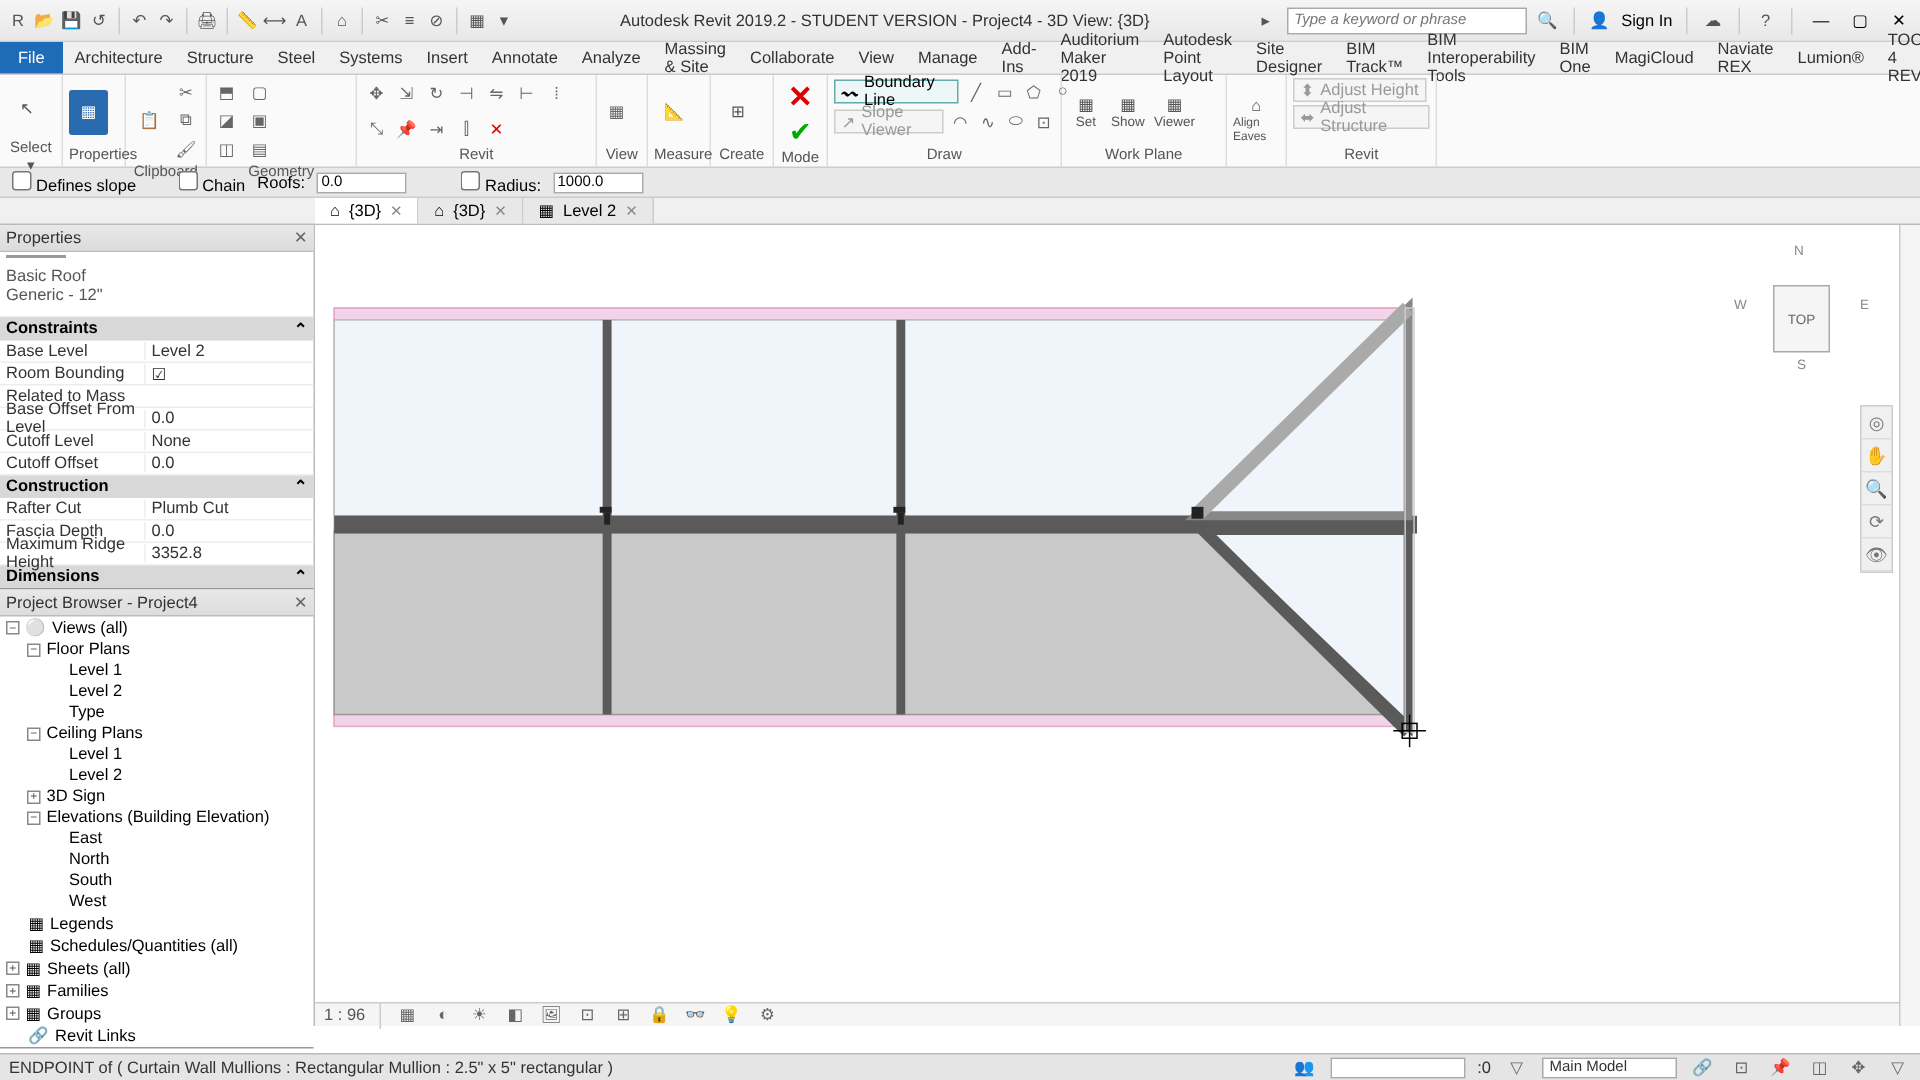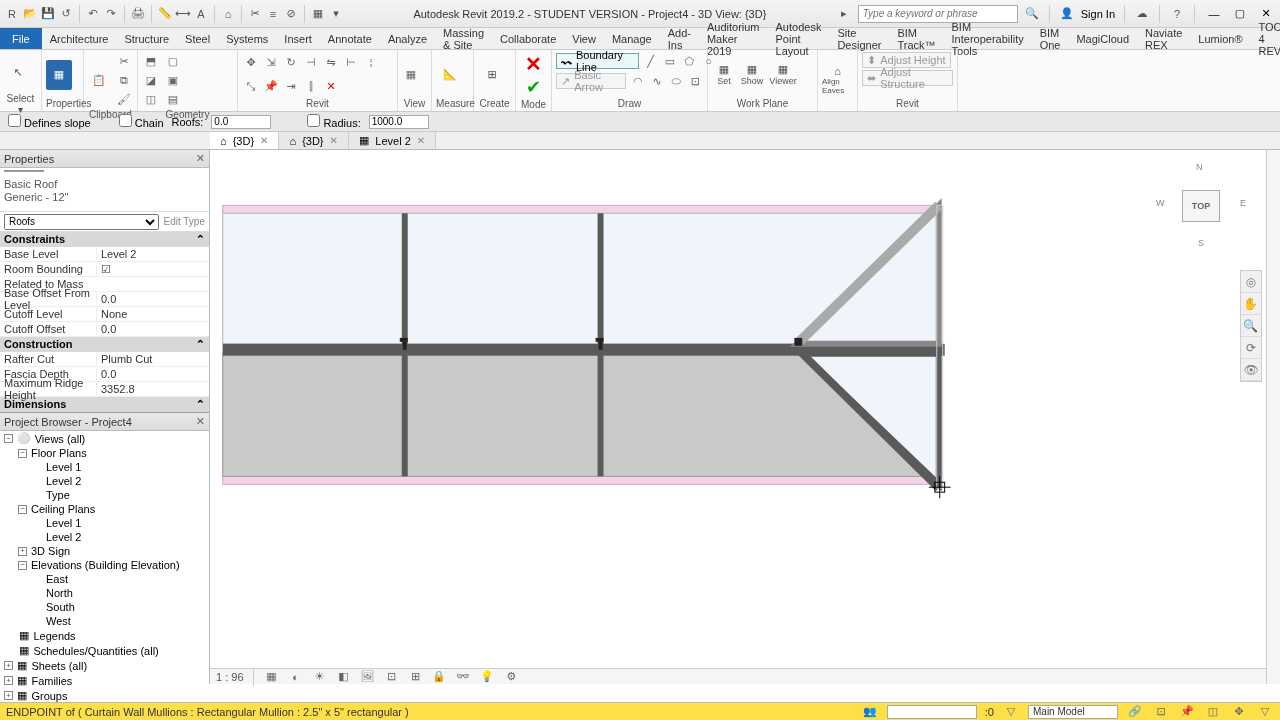--- a/index.html
+++ b/index.html
@@ -72,28 +72,28 @@
 
 .browser { flex:1; overflow:auto; font-size:10px; }
 .browser .node { padding: 1px 0 1px 4px; display:flex; align-items:center; gap:4px; }
 .browser .exp { width:9px; height:9px; border:1px solid #888; display:inline-flex; align-items:center; justify-content:center; font-size:8px; line-height:1; color:#555; background:#fff; }
 .browser .ind1 { padding-left: 18px; }
 .browser .ind3 { padding-left: 46px; }
 
 
 .canvas svg { position:absolute; inset:0; width:100%; height:100%; }
 .viewcube { position:absolute; top:10px; right:20px; width:90px; height:90px; }
-.viewcube .face { position:absolute; top:30px; left:26px; width:38px; height:32px; background:#f5f5f5; border:1px solid #aaa; display:flex; align-items:center; justify-content:center; font-size:9px; color:#666;font-weight:bold; }
+.viewcube .face { position:absolute; top:30px; left:26px; width:38px; height:45px; background:#f5f5f5; border:1px solid #aaa; display:flex; align-items:center; justify-content:center; font-size:9px; color:#666; }
 .viewcube .dir { position:absolute; font-size:9px; color:#888; }
 .navbar { position:absolute; right:4px; top:120px; width:22px; background:#f0f0f0; border:1px solid #ccc; display:flex; flex-direction:column; }
 .navbar .nb { height:22px; display:flex; align-items:center; justify-content:center; color:#777; border-bottom:1px solid #ddd; font-size:12px;}
 
 
 .viewcontrol { position:absolute; left:210px; right:14px; bottom:36px; height:16px; background:#f5f5f5; border-top:1px solid #ccc; display:flex; align-items:center; gap:6px; padding:0 6px; font-size:10px; color:#555; }
-.statusbar { position:absolute; left:0; right:0; bottom:0; height:18px; background:#fde047; border-top:1px solid #bbb; display:flex; align-items:center; padding:0 6px; font-size:10px; color:#333; }
+.statusbar { position:absolute; left:0; right:0; bottom:0; height:18px; background:#e5e5e5; border-top:1px solid #bbb; display:flex; align-items:center; padding:0 6px; font-size:10px; color:#333; }
 .statusbar .sbright { margin-left:auto; display:flex; align-items:center; gap:8px; }
 .sbsel { height:14px; font-size:10px; border:1px solid #aaa; background:#fff; padding:0 4px; min-width:90px; }
 
 .sep { width:1px; height:18px; background:#ccc; margin:0 3px; }
 </style>
 </head>
 <body>
 
 <div class="titlebar">
   <div class="qat">
@@ -254,21 +254,21 @@
             <span>Boundary Line</span>
           </div>
         <span class="smbtn">╱</span>
         <span class="smbtn">▭</span>
         <span class="smbtn">⬠</span>
         <span class="smbtn">○</span>
       </div>
       <div style="display:flex;gap:4px;align-items:center">
         <div class="drawopt dim">
             <span>↗</span>
-            <span>Basic Arrow</span>
+            <span>Slope Viewer</span>
           </div>
         <span class="smbtn">◠</span>
         <span class="smbtn">∿</span>
         <span class="smbtn">⬭</span>
         <span class="smbtn">⊡</span>
       </div>
     </div>
     <div class="label">Draw</div>
   </div>
   <div class="rpanel" style="width:110px">
@@ -349,24 +349,20 @@
           <span>Properties</span>
           <span class="x">✕</span>
         </div>
       <div class="typesel">
         <div class="thumb"></div>
         <div class="names">
             <div>Basic Roof</div>
             <div>Generic - 12"</div>
           </div>
         <span style="color:#666">▾</span>
-      </div>
-      <div class="catsel">
-        <select><option>Roofs</option></select>
-        <span class="edit">Edit Type</span>
       </div>
       <div class="propgrid">
         <div class="grp">
             <span>Constraints</span>
             <span class="caret">⌃</span>
           </div>
         <div class="row">
             <div class="k">Base Level</div>
             <div class="v">Level 2</div>
           </div>

